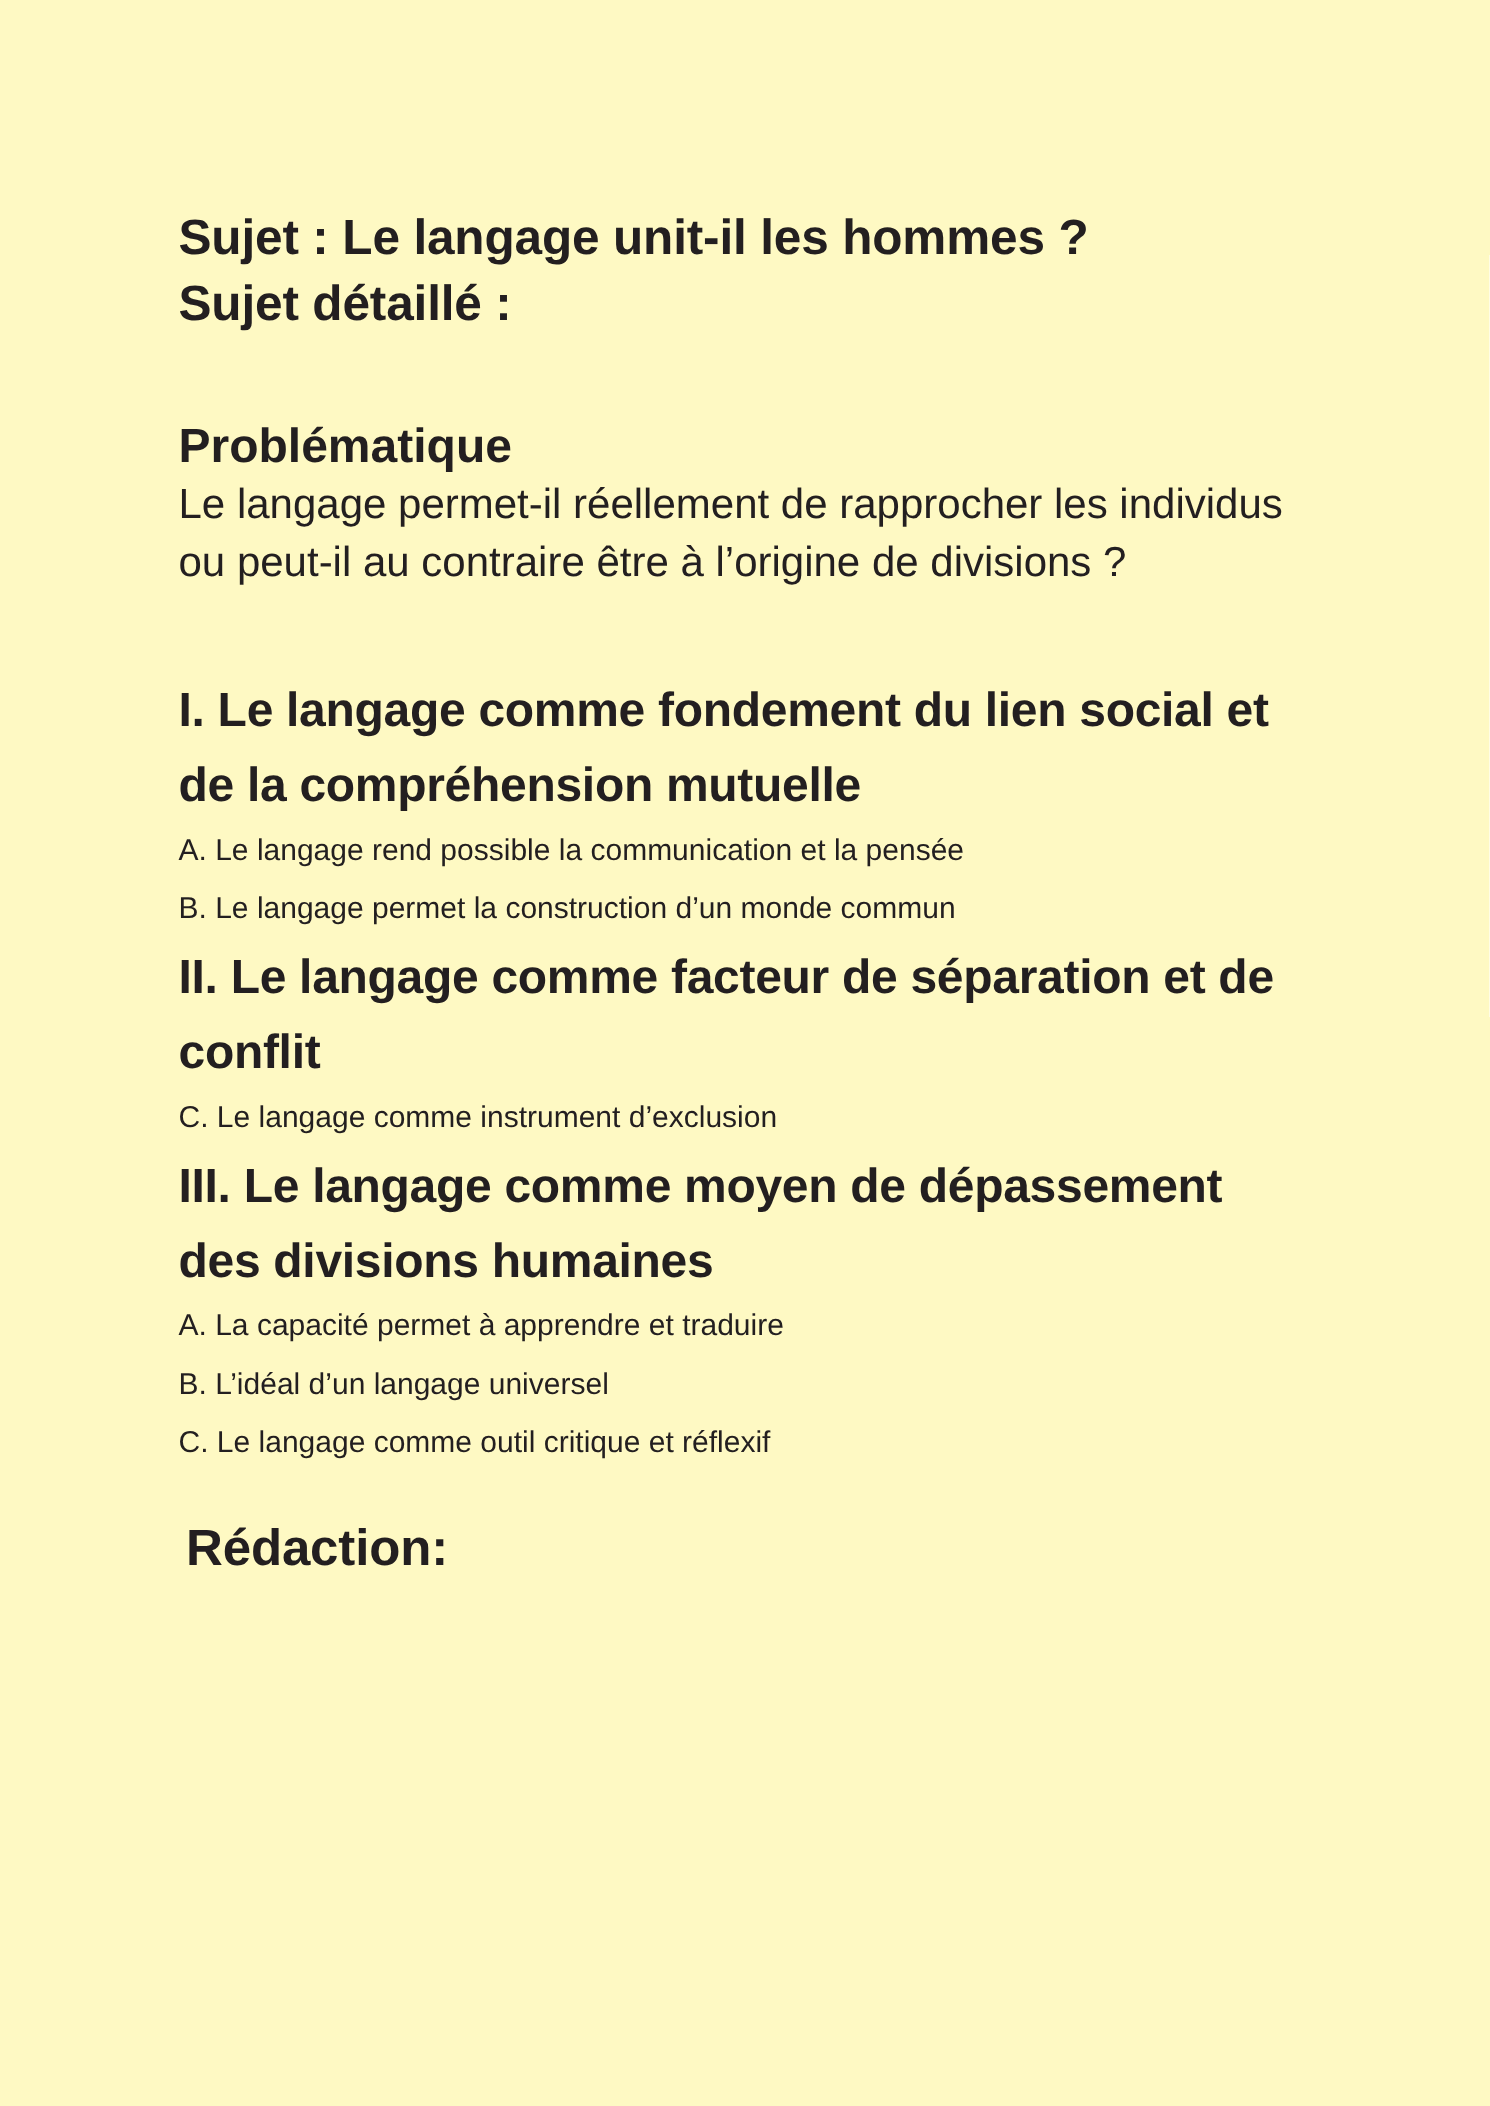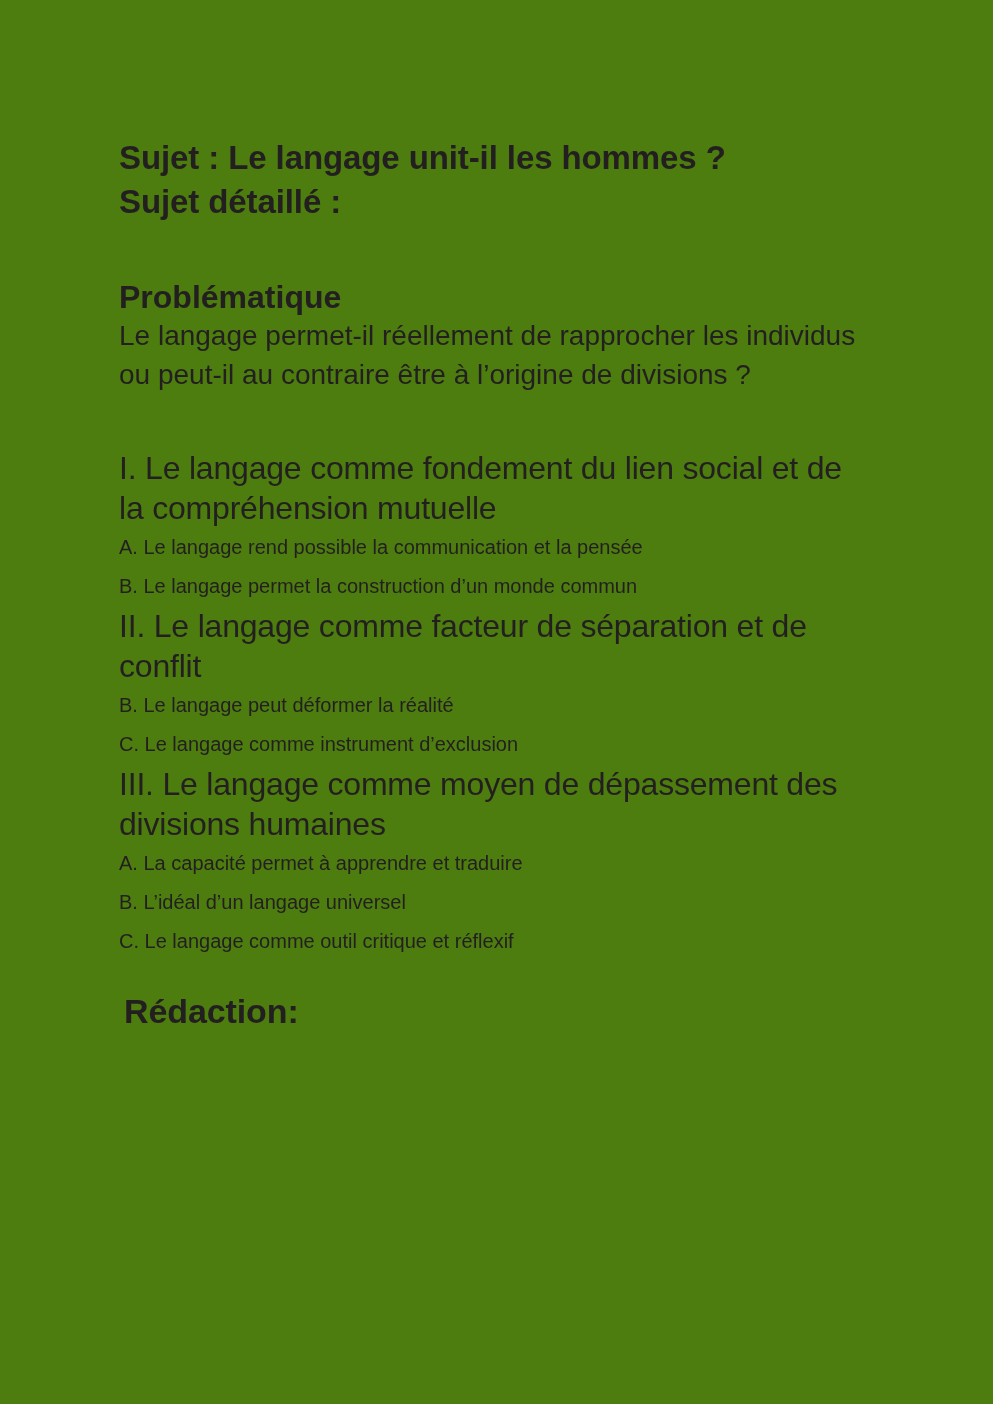--- a/index.html
+++ b/index.html
@@ -13,21 +13,21 @@
     height: 1404px;
     font-family: "Liberation Sans", sans-serif;
     color: #231f20;
     -webkit-font-smoothing: antialiased;
   }
 
   .page {
     position: relative;
     width: 993px;
     height: 1404px;
-    background: #4d7c0f;
+    background: #fef9c3;
     box-sizing: border-box;
     overflow: hidden;
   }
 
   .doc-body {
     position: absolute;
     left: 119px;
     top: 136px;
     width: 745px;
   }
@@ -62,22 +62,22 @@
     font-size: 28px;
     font-weight: normal;
     line-height: 39px;
     color: #231f20;
     margin: 0;
   }
 
   
   .section-heading {
     font-size: 32px;
-    font-weight: normal;
-    line-height: 40px;
+    font-weight: bold;
+    line-height: 50px;
     letter-spacing: -0.2px;
     color: #231f20;
     margin: 0;
   }
 
   
   .sub-point {
     font-size: 20px;
     font-weight: normal;
     line-height: 39px;
@@ -118,21 +118,20 @@
     <div class="spacer-lg"></div>
 
     <div class="section-block">
       <h2 class="section-heading">I. Le langage comme fondement du lien social et de la compréhension mutuelle</h2>
       <p class="sub-point">A. Le langage rend possible la communication et la pensée</p>
       <p class="sub-point">B. Le langage permet la construction d’un monde commun</p>
     </div>
 
     <div class="section-block">
       <h2 class="section-heading">II. Le langage comme facteur de séparation et de conflit</h2>
-      <p class="sub-point">B. Le langage peut déformer la réalité</p>
       <p class="sub-point">C. Le langage comme instrument d’exclusion</p>
     </div>
 
     <div class="section-block">
       <h2 class="section-heading">III. Le langage comme moyen de dépassement des divisions humaines</h2>
       <p class="sub-point">A. La capacité permet à apprendre et traduire</p>
       <p class="sub-point">B. L’idéal d’un langage universel</p>
       <p class="sub-point">C. Le langage comme outil critique et réflexif</p>
     </div>
 

